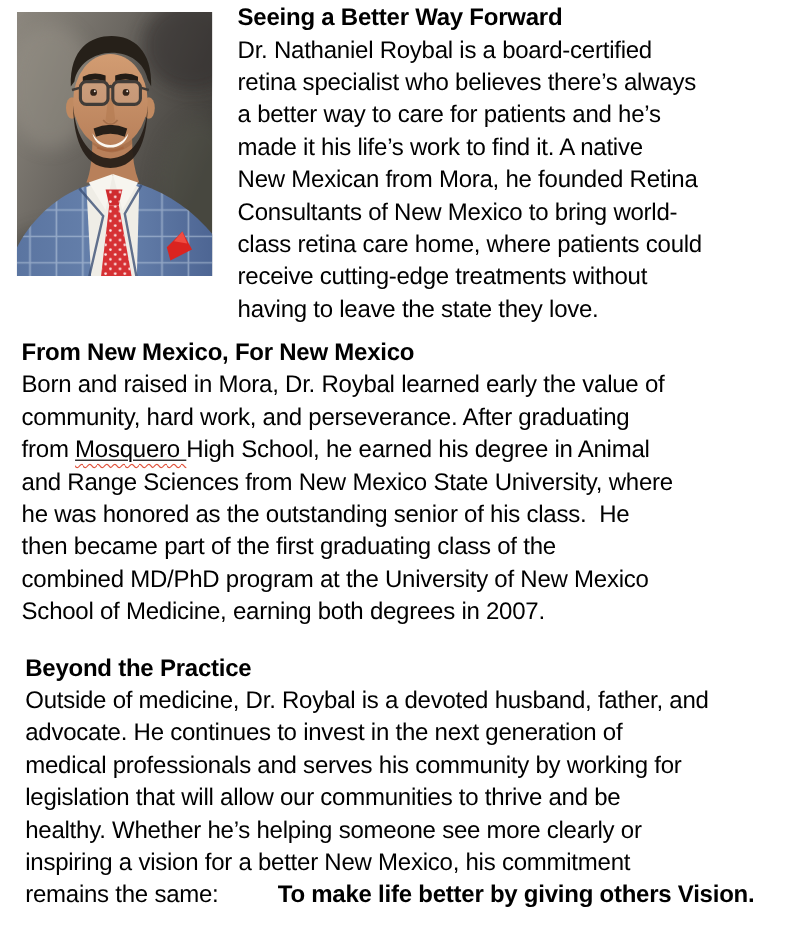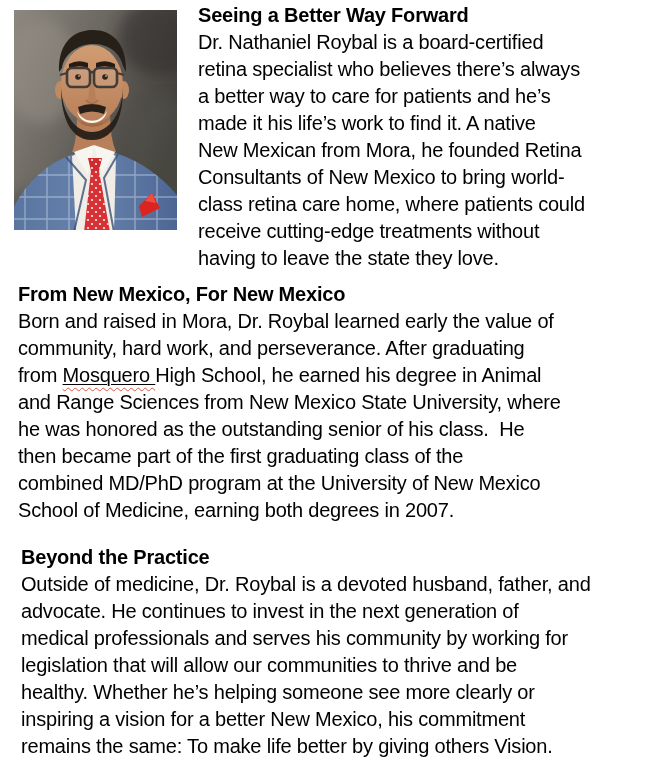--- a/index.html
+++ b/index.html
@@ -41,21 +41,21 @@
     text-decoration-thickness: 1.3px;
     text-underline-offset: 2px;
   }
   .squiggle {
     text-decoration-line: underline;
     text-decoration-style: wavy;
     text-decoration-color: #e0543e;
     text-decoration-thickness: 1px;
     text-underline-offset: 5px;
   }
-  .bold-phrase { font-weight: 400; }
+  .bold-phrase { font-weight: 700; margin-left: 44px; }
 </style>
 </head>
 <body>
 
 <div class="doc">
 
   <div class="photo">
     <svg width="163" height="220" viewBox="0 0 163 220" xmlns="http://www.w3.org/2000/svg">
       <defs>
         <linearGradient id="bgG" x1="0" y1="0" x2="1" y2="0.55">

